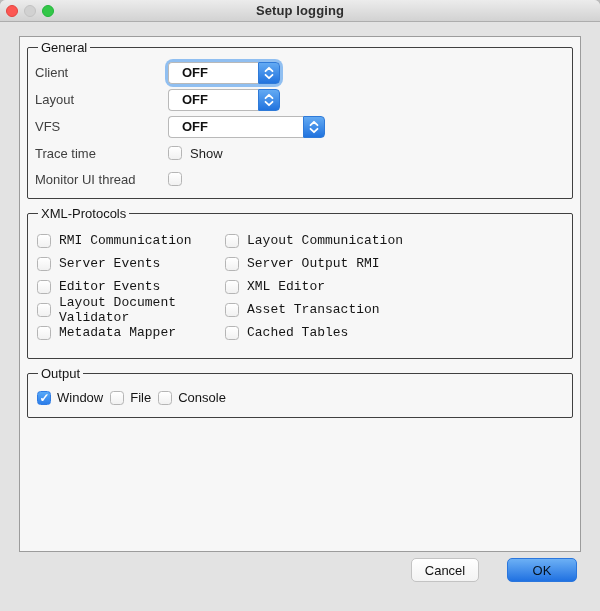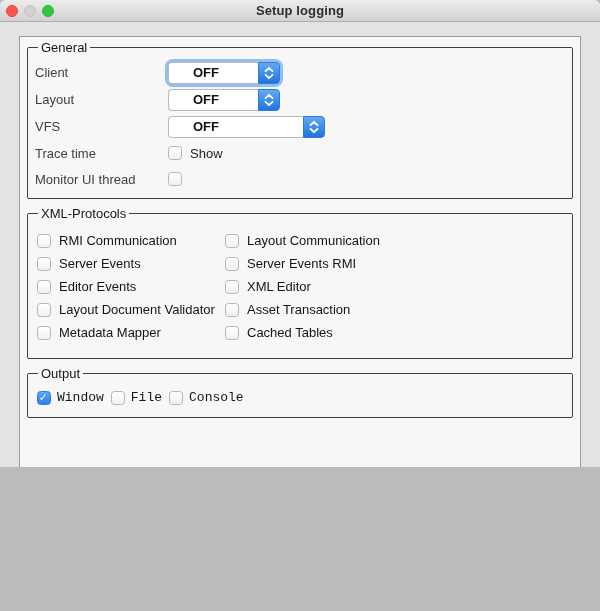--- a/index.html
+++ b/index.html
@@ -17,21 +17,21 @@
   }
   *{box-sizing:border-box;}
   html,body{margin:0;padding:0;}
   body{
     width:600px;height:611px;
     font-family:"Liberation Sans", sans-serif;
     font-size:13px;color:#1c1c1c;
     background:#bbb;
   }
   .window{
-    position:relative;width:600px;height:467px;
+    position:relative;width:600px;height:611px;
     background:var(--window-bg);
     border-radius:6px 6px 0 0;
     overflow:hidden;
   }
   
   .titlebar{
     position:absolute;left:0;top:0;width:600px;height:22px;
     background:linear-gradient(var(--titlebar-top),var(--titlebar-bottom));
     border-bottom:1px solid #adadad;
     display:flex;align-items:center;
@@ -69,21 +69,21 @@
   .dropdown{
     display:flex;width:112px;height:22px;border-radius:5px;
     cursor:default;
   }
   .dropdown.wide{width:157px;}
   .dropdown.focused{box-shadow:0 0 0 3px rgba(118,176,239,.8);}
   .dd-value{
     flex:1;background:#fff;
     border:1px solid #b9b9b9;border-right:none;
     border-radius:4px 0 0 4px;
-    line-height:20px;padding-left:24px;
+    line-height:20px;padding-left:13px;
     font-weight:600;color:#111;
     overflow:hidden;white-space:nowrap;
   }
   .dd-stepper{
     width:22px;border-radius:0 4px 4px 0;
     background:linear-gradient(var(--accent-top),var(--accent-bottom));
     border:1px solid #2f7ad8;
     display:flex;align-items:center;justify-content:center;
   }
   
@@ -100,24 +100,25 @@
   .cb.checked::after{
     content:"✓";position:absolute;left:1.5px;top:-1px;
     color:#fff;font-size:12px;font-weight:bold;line-height:15px;
   }
   .option{display:flex;align-items:center;height:23px;}
   .option .opt-label{margin-left:8px;color:#151515;}
   
   .xp-grid{
     display:grid;grid-template-columns:188px auto;
     padding:4px 0 6px 2px;
+    font-family:Liberation Mono, monospace;
   }
   
   .out-row{display:flex;align-items:center;padding:1px 0 0 2px;}
-  .out-row .option{margin-right:7px;font-family:Liberation Mono, monospace;}
+  .out-row .option{margin-right:7px;}
   .out-row .option .opt-label{margin-left:6px;}
   
   .button-bar{
     position:absolute;right:23px;top:558px;
     display:flex;gap:28px;
   }
   .btn{
     height:24px;border-radius:5px;font-size:13px;
     display:flex;align-items:center;justify-content:center;
     cursor:default;
@@ -213,21 +214,21 @@
           <span class="option">
             <span class="cb"></span>
             <span class="opt-label">Layout Communication</span>
           </span>
           <span class="option">
             <span class="cb"></span>
             <span class="opt-label">Server Events</span>
           </span>
           <span class="option">
             <span class="cb"></span>
-            <span class="opt-label">Server Events RMI</span>
+            <span class="opt-label">Server Output RMI</span>
           </span>
           <span class="option">
             <span class="cb"></span>
             <span class="opt-label">Editor Events</span>
           </span>
           <span class="option">
             <span class="cb"></span>
             <span class="opt-label">XML Editor</span>
           </span>
           <span class="option">

